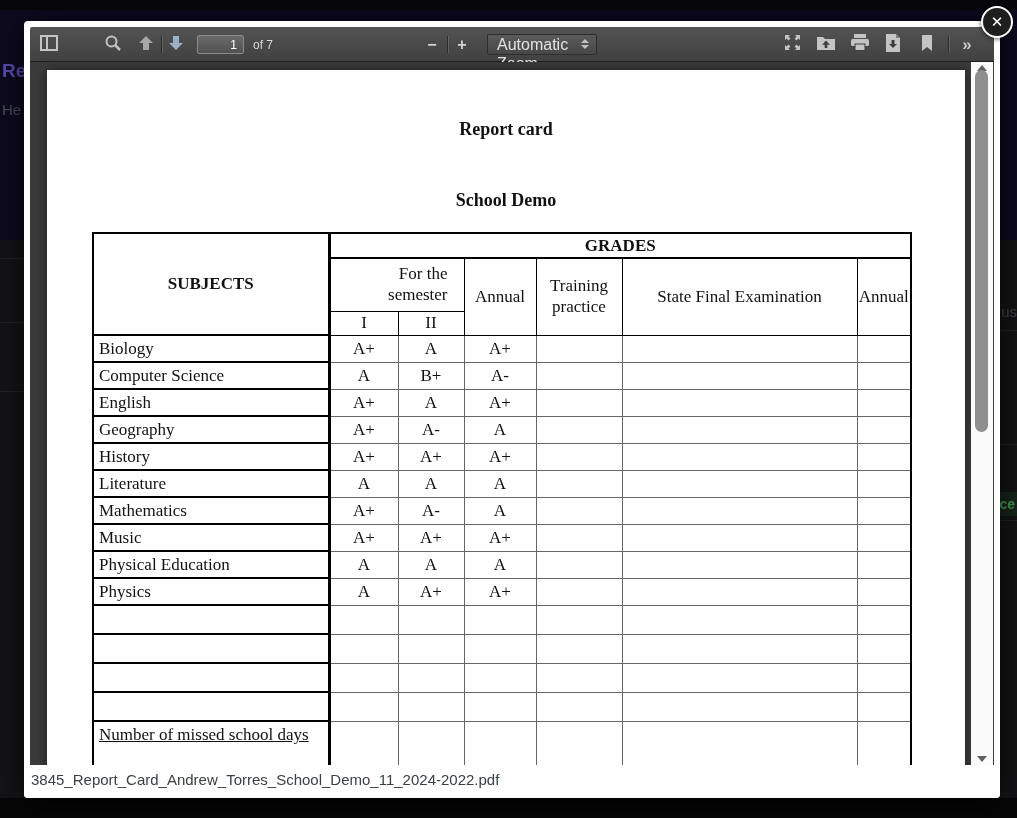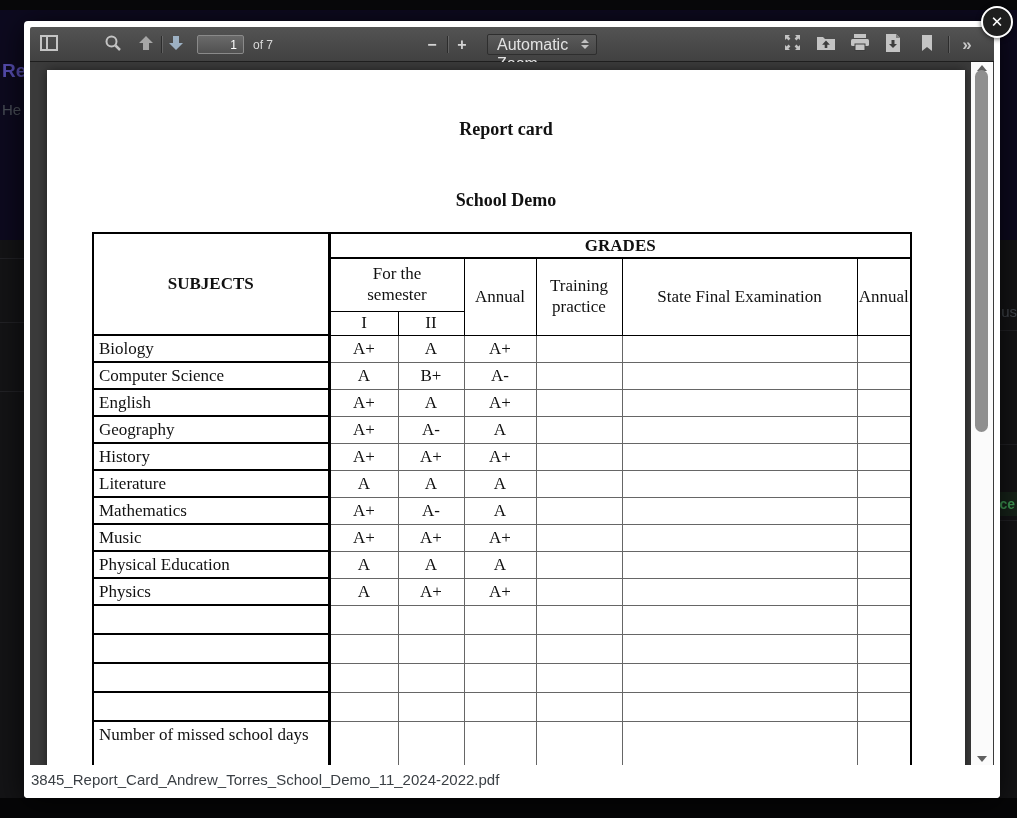--- a/index.html
+++ b/index.html
@@ -73,28 +73,28 @@
   .h-title   { top:49px; }
   .h-student { top:82px; }
   .h-school  { top:120px; }
   
   table.report { position:absolute; left:45px; top:162px; width:818px;
                  border-collapse:collapse; table-layout:fixed; font-size:17px; }
   table.report td { overflow:hidden; }
   .c-grades   { border:2px solid #000; text-align:center; font-weight:bold; }
   .c-subjects { border:2px solid #000; border-right-width:3px; text-align:center; font-weight:bold; }
   .hcell { border:1px solid #000; text-align:center; line-height:1.2; }
-  .c-sem { padding:0 16px; }
+  .c-sem { padding:0 16px;text-align:right; }
   .sub { border:2px solid #000; border-right-width:3px; padding:0 5px; text-align:left; }
   .g   { border:1px solid #666; text-align:center; }
   .g-last { border-right:2px solid #000; }
   .r-grades { height:25px; } .r-head2 { height:53px; } .r-head3 { height:24px; }
   .r-data  { height:27px; } .r-empty { height:29px; }
   .r-missed { height:48px; }
-  .sub-tall { vertical-align:top; padding-top:2px; line-height:1.25; }
+  .sub-tall { vertical-align:top; padding-top:2px; line-height:1.25;text-decoration:underline; }
   
   .vscroll { position:absolute; top:0; bottom:0; right:1px; width:22px; background:#fbfbfb; }
   .sb-thumb { position:absolute; left:4px; top:8px; width:13px; height:362px;
               background:#8f8f8f; border-radius:7px; cursor:pointer; }
   .sb-arrow { position:absolute; left:6px; width:0; height:0; cursor:pointer;
               border-left:5px solid transparent; border-right:5px solid transparent; }
   .sb-up { top:3px; border-bottom:6px solid #606060; }
   .sb-dn { bottom:3px; border-top:6px solid #606060; }
   
   .modal-footer { position:absolute; left:0; right:0; bottom:0; height:33px; background:#fff;

